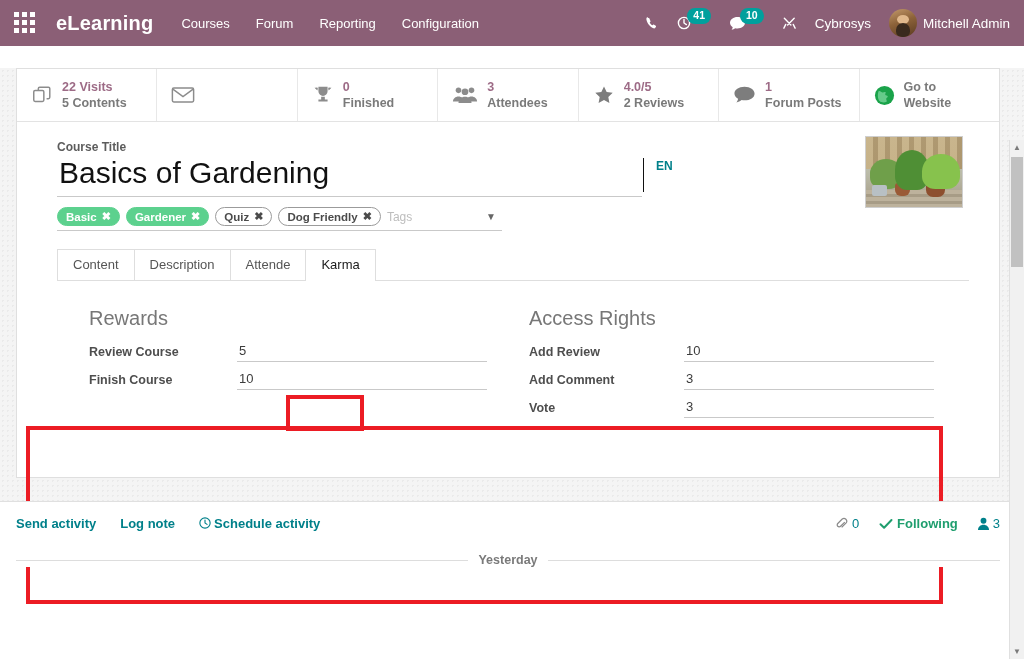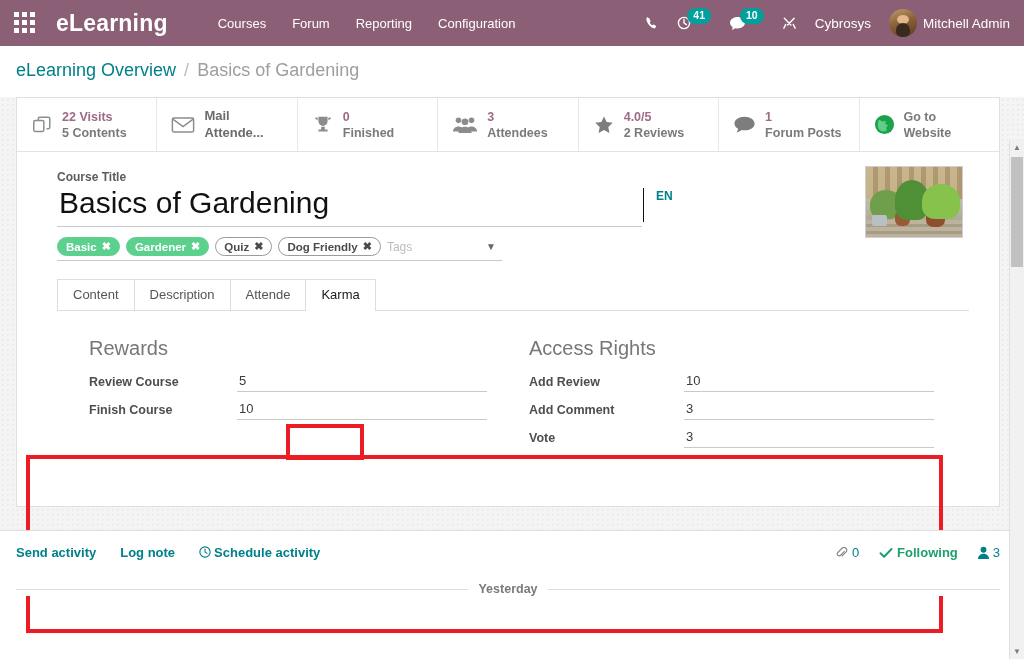--- a/index.html
+++ b/index.html
@@ -16,21 +16,21 @@
 
   
   .navbar {
     height: 46px; background: #8b5f76; display:flex; align-items:center;
     color:#fff; padding:0 14px; position:relative;
   }
   .apps-grid { width:22px; height:22px; display:grid;
     grid-template-columns:repeat(3,5px); grid-template-rows:repeat(3,5px);
     gap:3px; margin-right:20px; cursor:pointer; }
   .apps-grid i { background:#fff; display:block; width:5px; height:5px; }
-  .brand { font-size:23px; font-weight:bold; letter-spacing:.2px; margin-right:50px;
+  .brand { font-size:20px; font-weight:bold; letter-spacing:.2px; margin-right:28px;
            white-space:nowrap; cursor:pointer; }
   .nav-menu { display:flex; gap:26px; font-size:13px; }
   .nav-menu span { cursor:pointer; white-space:nowrap; }
   .nav-right { margin-left:auto; display:flex; align-items:center; gap:18px; font-size:13.5px;}
   .nav-icon { position:relative; display:flex; align-items:center; cursor:pointer;text-align:right; }
   .badge {
     background:#00a09d; color:#fff; border-radius:9px; font-size:10.5px;
     font-weight:bold; padding:1px 6px 2px; margin-left:-6px; position:relative; top:-7px;
     line-height:1.2;
   }
@@ -57,21 +57,21 @@
   }
   .btn-discard {
     background:none; border:none; color:#00808a; font-size:12.5px; font-weight:bold;
     margin-left:14px; cursor:pointer; letter-spacing:.4px;
   }
   .pager { margin-left:auto; display:flex; align-items:center; gap:14px;
            color:#6b7b8c; font-size:13px; }
   .pager-arrow { cursor:pointer; font-size:17px; color:#5d7290; line-height:1; }
 
   
-  .content-area { position:relative; margin-top:16px; background:#f4f4f4;
+  .content-area { position:relative; margin-top:8px; background:#f4f4f4;
                   height:433px; padding:0 0 0 0; }
   .content-bg { position:absolute; inset:0;
     background-image:radial-gradient(#e2e2e2 1px, transparent 1px);
     background-size:5px 5px; opacity:.55; }
   .sheet { position:relative; margin:0 24px 0 16px; background:#fff;
            border:1px solid #dfdfdf; min-height:410px; }
 
   
   .statbar { display:flex; border-bottom:1px solid #e3e3e3; }
   .stat {
@@ -240,25 +240,20 @@
       </span>
       <span>Cybrosys</span>
       <span class="user-wrap">
         <span class="avatar"></span>
         <span>Mitchell Admin</span>
       </span>
     </div>
   </div>
 
   <div class="cp">
-    <div class="breadcrumb">
-      <span class="crumb-link">eLearning Overview</span>
-      <span class="sep">/</span>
-      <span>Basics of Gardening</span>
-    </div>
   </div>
 
   <div class="content-area">
     <div class="content-bg"></div>
     <div class="sheet">
 
       <div class="statbar">
 
         <div class="stat">
           <span class="sico">
@@ -272,23 +267,20 @@
             <div class="l2">5 Contents</div>
           </span>
         </div>
 
         <div class="stat">
           <span class="sico">
             <svg width="24" height="20" viewBox="0 0 26 20" fill="none" stroke="#8c8c8c" stroke-width="1.6">
               <rect x="1.5" y="2.5" width="23" height="15" rx="1.5"></rect>
               <path d="M2 3.6l11 8 11-8"></path>
             </svg>
-          </span>
-          <span class="stxt">
-            <div class="single">Mail Attende...</div>
           </span>
         </div>
 
         <div class="stat">
           <span class="sico">
             <svg width="22" height="22" viewBox="0 0 24 24" fill="#8c8c8c">
               <path d="M7 3h10v5a5 5 0 01-10 0V3zm-4 1h3v2a3 3 0 01-3-3V4zm15 0h3v-1a3 3 0 01-3 3V4zM10 14h4v3h3v2H7v-2h3v-3z"></path>
               <path d="M4 4h2v3a3 3 0 01-2-2.8V4zm14 0h2v.2A3 3 0 0118 7V4z"></path>
             </svg>
           </span>

